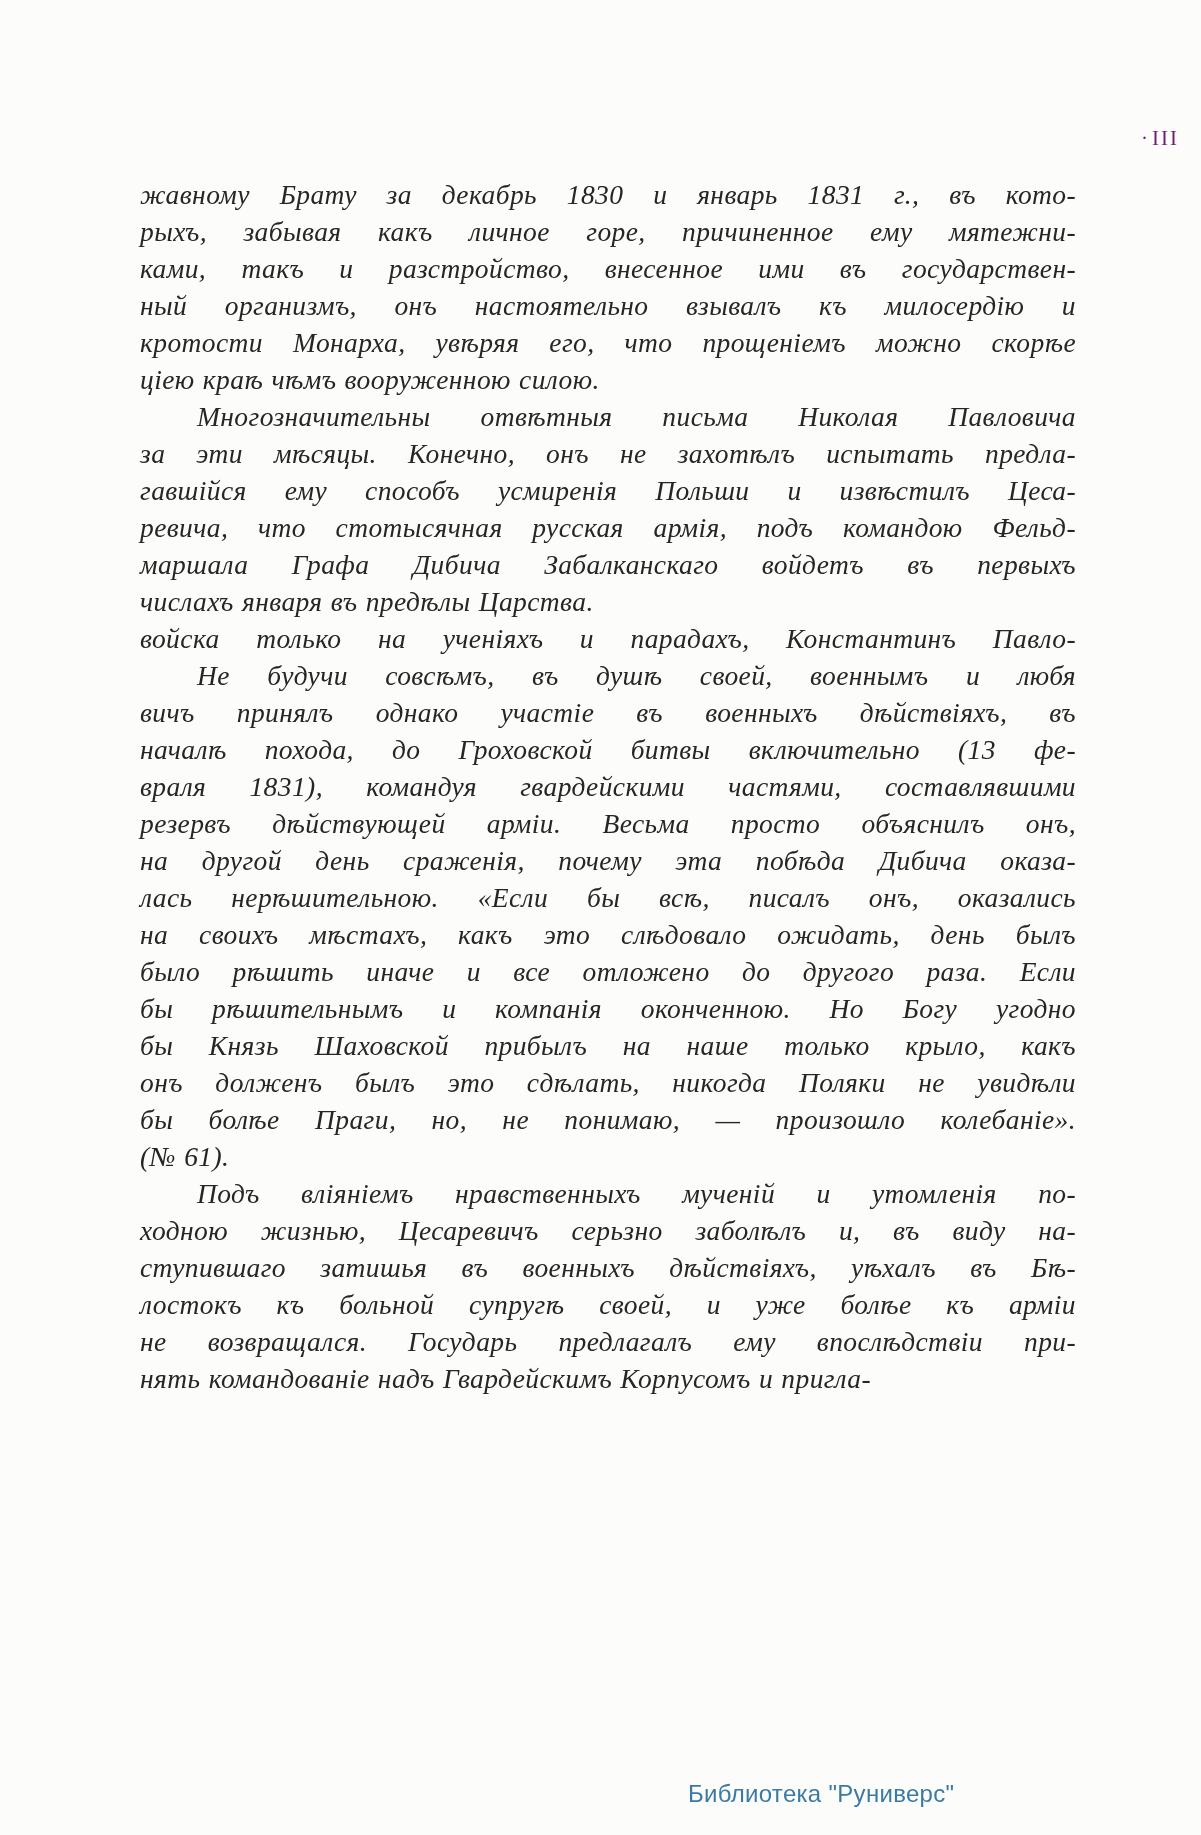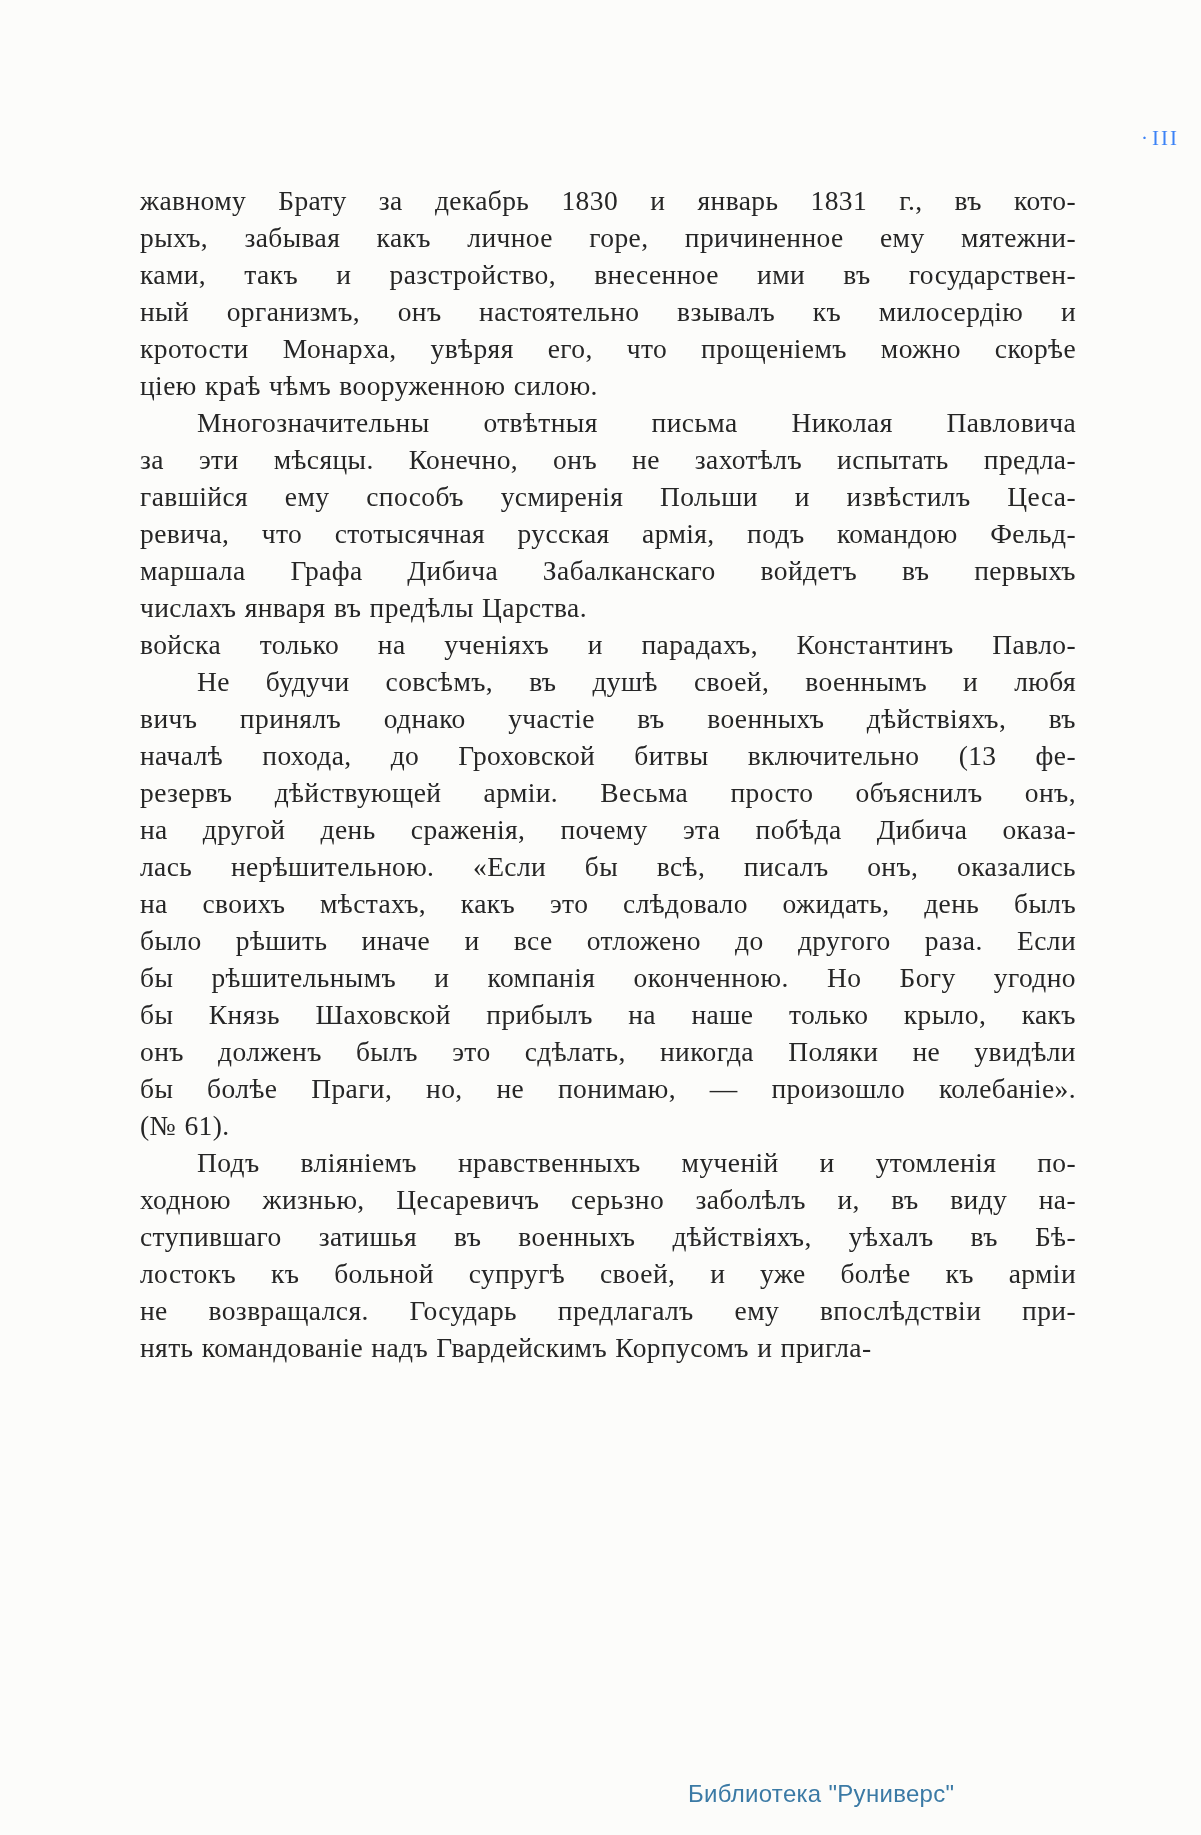--- a/index.html
+++ b/index.html
@@ -14,31 +14,32 @@
     font-family: "Liberation Serif", "DejaVu Serif", serif;
     color: #262626;
     overflow: hidden;
   }
   .page-number {
     position: absolute;
     top: 126px;
     right: 22px;
     font-size: 21px;
     letter-spacing: 2px;
-    color: #3b82f6;
+    color: #701a75;
   }
   .page-number::before {
     content: "·";
     margin-right: 2px;
   }
   .text-block {
     position: absolute;
     left: 140px;
-    top: 182px;
+    top: 176px;
     width: 936px;
+    font-style: italic;
   }
   .line {
     font-size: 27.5px;
     line-height: 37px;
     height: 37px;
     white-space: nowrap;
     text-align: justify;
     text-align-last: justify;
     letter-spacing: 0.4px;
     word-spacing: 1px;
@@ -76,20 +77,21 @@
       <div class="line indent">Многозначительны отвѣтныя письма Николая Павловича</div>
       <div class="line">за эти мѣсяцы. Конечно, онъ не захотѣлъ испытать предла-</div>
       <div class="line">гавшійся ему способъ усмиренія Польши и извѣстилъ Цеса-</div>
       <div class="line">ревича, что стотысячная русская армія, подъ командою Фельд-</div>
       <div class="line">маршала Графа Дибича Забалканскаго войдетъ въ первыхъ</div>
       <div class="line last">числахъ января въ предѣлы Царства.</div>
       <div class="line">войска только на ученіяхъ и парадахъ, Константинъ Павло-</div>
       <div class="line indent">Не будучи совсѣмъ, въ душѣ своей, военнымъ и любя</div>
       <div class="line">вичъ принялъ однако участіе въ военныхъ дѣйствіяхъ, въ</div>
       <div class="line">началѣ похода, до Гроховской битвы включительно (13 фе-</div>
+      <div class="line">враля 1831), командуя гвардейскими частями, составлявшими</div>
       <div class="line">резервъ дѣйствующей арміи. Весьма просто объяснилъ онъ,</div>
       <div class="line">на другой день сраженія, почему эта побѣда Дибича оказа-</div>
       <div class="line">лась нерѣшительною. «Если бы всѣ, писалъ онъ, оказались</div>
       <div class="line">на своихъ мѣстахъ, какъ это слѣдовало ожидать, день былъ</div>
       <div class="line">было рѣшить иначе и все отложено до другого раза. Если</div>
       <div class="line">бы рѣшительнымъ и компанія оконченною. Но Богу угодно</div>
       <div class="line">бы Князь Шаховской прибылъ на наше только крыло, какъ</div>
       <div class="line">онъ долженъ былъ это сдѣлать, никогда Поляки не увидѣли</div>
       <div class="line">бы болѣе Праги, но, не понимаю, — произошло колебаніе».</div>
       <div class="line last">(№ 61).</div>

